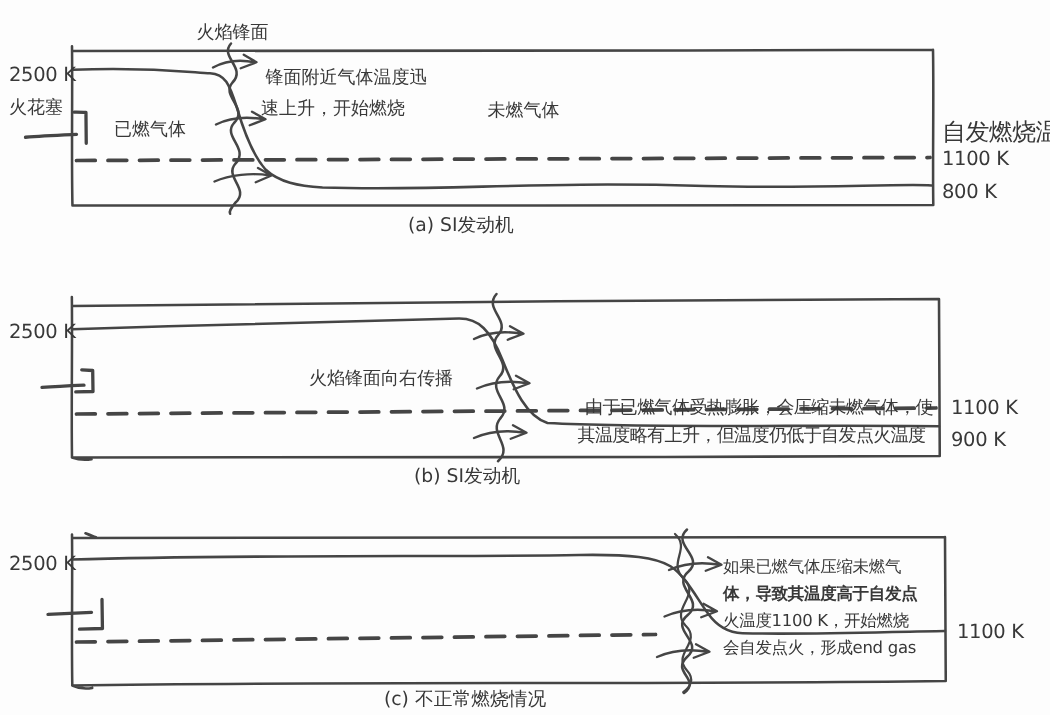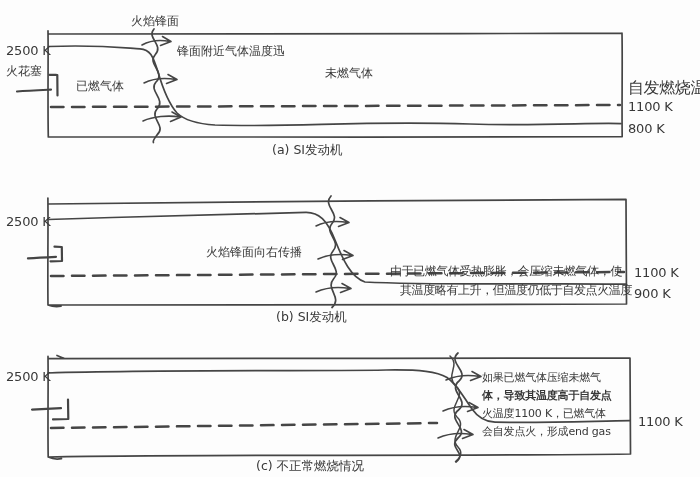--- a/index.html
+++ b/index.html
@@ -58,35 +58,36 @@
       <path stroke-width="1.6" d="M438,438 C448,433.5 460,432.5 472,434.5 M464,429.5 L473,434.5 L462.5,438.5"></path>
       <path stroke-width="2.2" d="M32,409.6 C42,409.1 52,408.6 61,408.2 M68,399.6 L68.3,419 M68.3,419 L53,419.4"></path>
     </g>
   </svg>
 
   <div class="t temp" style="left:6px;  top:43px;">2500 K</div>
   <div class="t cjk12" style="left:6px;  top:64px;">火花塞</div>
   <div class="t cjk12" style="left:76px; top:79px;">已燃气体</div>
   <div class="t cjk12" style="left:131px;top:14px;">火焰锋面</div>
   <div class="t cjk12" style="left:177px;top:44px;">锋面附近气体温度迅</div>
+  <div class="t cjk12" style="left:174px;top:65px;">速上升，开始燃烧</div>
   <div class="t cjk12" style="left:325px;top:66px;">未燃气体</div>
   <div class="t small" style="left:628px;top:78px;">自发燃烧温度</div>
   <div class="t temp" style="left:628px;top:99px;">1100 K</div>
   <div class="t temp" style="left:628px;top:121px;">800 K</div>
   <div class="t cap" style="left:272px;top:142px;">(a) SI发动机</div>
 
   <div class="t temp" style="left:6px;  top:214px;">2500 K</div>
   <div class="t cjk12" style="left:206px;top:245px;">火焰锋面向右传播</div>
   <div class="t cjk11b" style="left:390px;top:228px;">由于已燃气体受热膨胀，会压缩未燃气体，使</div>
-  <div class="t cjk11b" style="left:400px;top:247px;">其温度略有上升，但温度仍低于自发点火温度</div>
+  <div class="t cjk11b" style="left:385px;top:247px;">其温度略有上升，但温度仍低于自发点火温度</div>
   <div class="t temp" style="left:634px;top:265px;">1100 K</div>
   <div class="t temp" style="left:634px;top:286px;">900 K</div>
   <div class="t cap" style="left:276px;top:309px;">(b) SI发动机</div>
 
   <div class="t temp" style="left:6px;  top:369px;">2500 K</div>
   <div class="t cjk11" style="left:482px;top:371px;">如果已燃气体压缩未燃气</div>
   <div class="t cjk11" style="left:482px;top:389px;font-weight:bold;">体，导致其温度高于自发点</div>
-  <div class="t cjk11" style="left:482px;top:407px;">火温度1100 K，已燃气体</div>
+  <div class="t cjk11" style="left:482px;top:407px;">火温度1100 K，开始燃烧</div>
   <div class="t cjk11" style="left:482px;top:425px;">会自发点火，形成end gas</div>
   <div class="t temp" style="left:638px;top:414px;">1100 K</div>
   <div class="t cap" style="left:256px;top:458px;">(c) 不正常燃烧情况</div>
 
 </div>
 
 </body></html>

